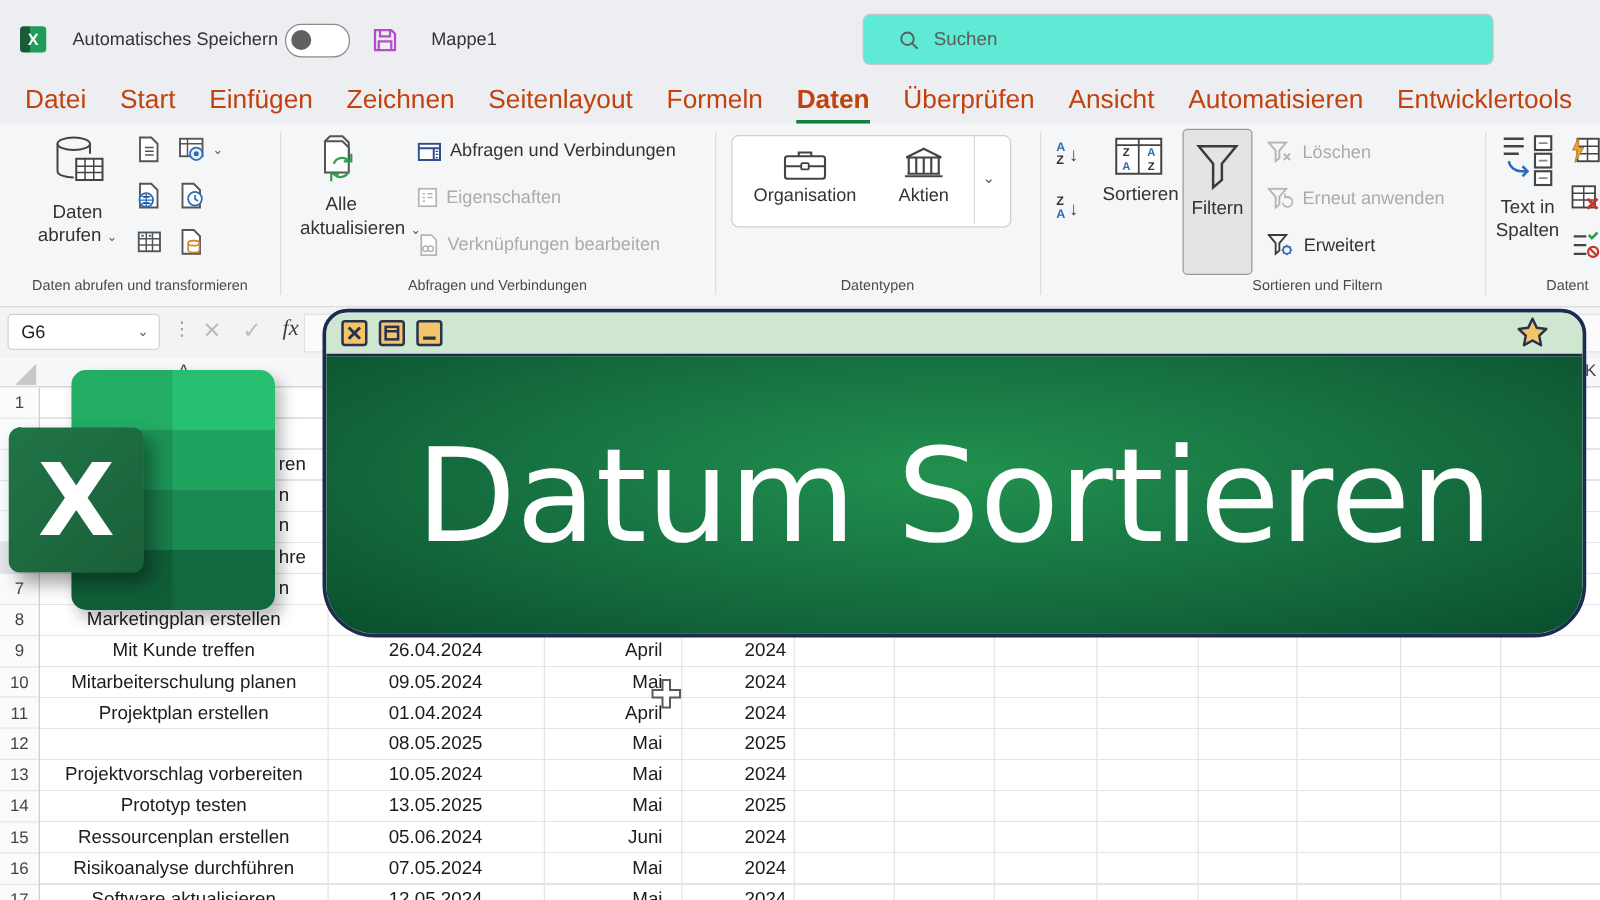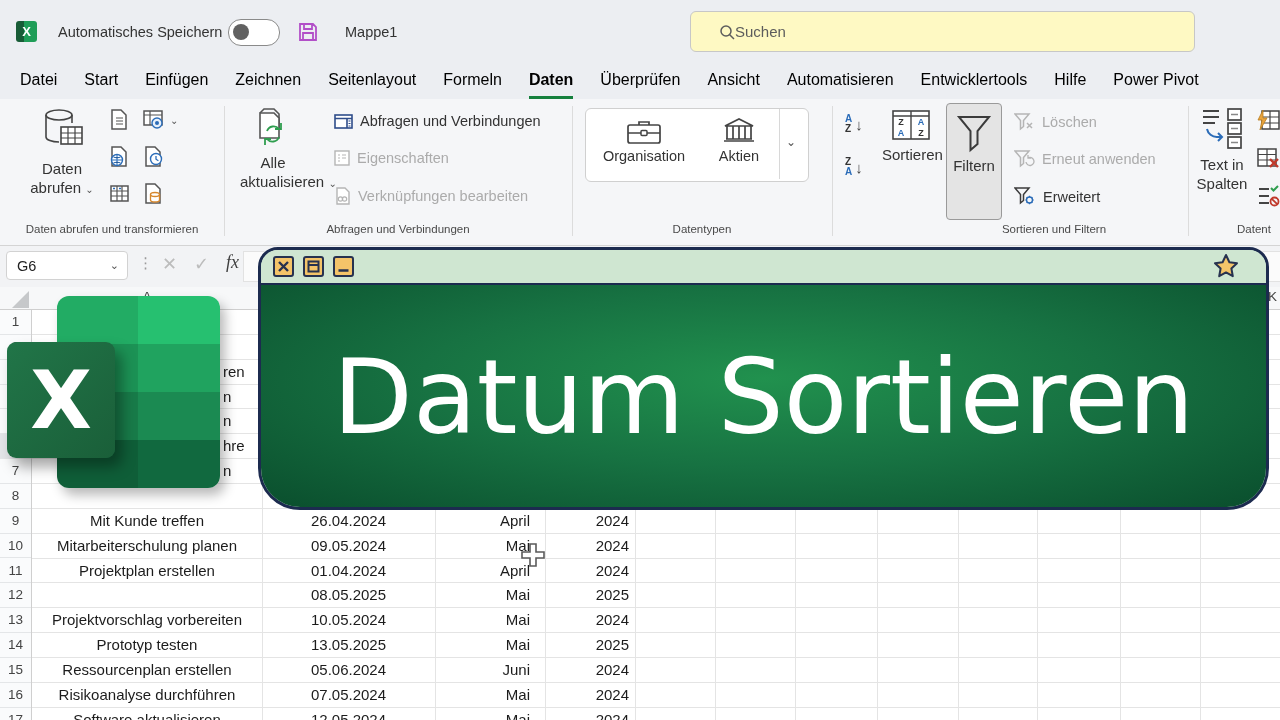--- a/index.html
+++ b/index.html
@@ -9,25 +9,25 @@
   
   .titlebar{left:0;top:0;width:1280px;height:62px;background:#eceef2;}
   .xl-appicon{left:16px;top:21px;width:21px;height:21px;border-radius:3px;
     background:linear-gradient(90deg,#185c37 0 38%,#1f9d58 38%);color:#fff;font-weight:700;
     font-size:13px;display:flex;align-items:center;justify-content:center;}
   .autosave-label{left:58px;top:24px;font-size:14.5px;color:#333;}
   .toggle{left:228px;top:19px;width:50px;height:25px;border-radius:13px;background:#fff;border:1.5px solid #8a8a8a;}
   .knob{left:4px;top:3.5px;width:16px;height:16px;border-radius:50%;background:#616161;}
   .saveicon{left:297px;top:21px;}
   .bookname{left:345px;top:24px;font-size:14.5px;color:#333;}
-  .searchbox{left:690px;top:11px;width:505px;height:41px;background:#fef9c3;border:1px solid #c7c7c7;border-radius:6px;
-    display:flex;align-items:center;padding-left:28px;box-sizing:border-box;color:#5c5c5c;font-size:15px;gap:0;}
+  .searchbox{left:690px;top:11px;width:505px;height:41px;background:#5eead4;border:1px solid #c7c7c7;border-radius:6px;
+    display:flex;align-items:center;padding-left:28px;box-sizing:border-box;color:#5c5c5c;font-size:15px;gap:12px;}
   
   .tabsbar{left:0;top:62px;width:1280px;height:37px;background:#eceef2;display:flex;align-items:stretch;padding-left:20px;gap:27px;}
-  .tab{display:flex;align-items:center;font-size:16px;color:#000000;border-bottom:3px solid transparent;padding-top:2px;}
+  .tab{display:flex;align-items:center;font-size:21px;color:#c2410c;border-bottom:3px solid transparent;padding-top:2px;}
   .tab.active{font-weight:700;border-bottom:3px solid #15803d;}
   
   .ribbon{left:0;top:99px;width:1280px;height:146px;background:#f5f6f8;border-bottom:1px solid #d4d4d4;}
   .vsep{top:7px;width:1px;height:130px;background:#dcdcdc;}
   .grouplabel{top:124px;font-size:11.5px;color:#4a4a4a;text-align:center;white-space:nowrap;}
   .biglabel{font-size:15px;color:#333;text-align:center;line-height:19px;white-space:nowrap;}
   .rowitem{display:flex;align-items:center;gap:7px;font-size:14.5px;color:#333;white-space:nowrap;}
   .rowitem.disabled{color:#ababab;}
   .chev{font-size:10px;color:#555;}
   .dtcard{left:585px;top:9px;width:222px;height:72px;background:#fff;border:1px solid #d0d0d0;border-radius:6px;}
@@ -407,20 +407,21 @@
       <div class="abs rownum" style="top:372.75px">16</div>
       <div class="abs rownum" style="top:397.6px">17</div>
     </div>
 
     <div class="abs cell frag" style="top:72.7px">ren</div>
     <div class="abs cell frag" style="top:97.6px">n</div>
     <div class="abs cell frag" style="top:122.4px">n</div>
     <div class="abs cell frag" style="top:147.3px">hre</div>
     <div class="abs cell frag" style="top:172.1px">n</div>
 
+    <div class="abs cell c-task" style="top:197px">Marketingplan erstellen</div>
 
     <div class="abs cell c-task" style="top:221.8px">Mit Kunde treffen</div>
     <div class="abs cell c-date" style="top:221.8px">26.04.2024</div>
     <div class="abs cell c-month" style="top:221.8px">April</div>
     <div class="abs cell c-year" style="top:221.8px">2024</div>
 
     <div class="abs cell c-task" style="top:246.7px">Mitarbeiterschulung planen</div>
     <div class="abs cell c-date" style="top:246.7px">09.05.2024</div>
     <div class="abs cell c-month" style="top:246.7px">Mai</div>
     <div class="abs cell c-year" style="top:246.7px">2024</div>

